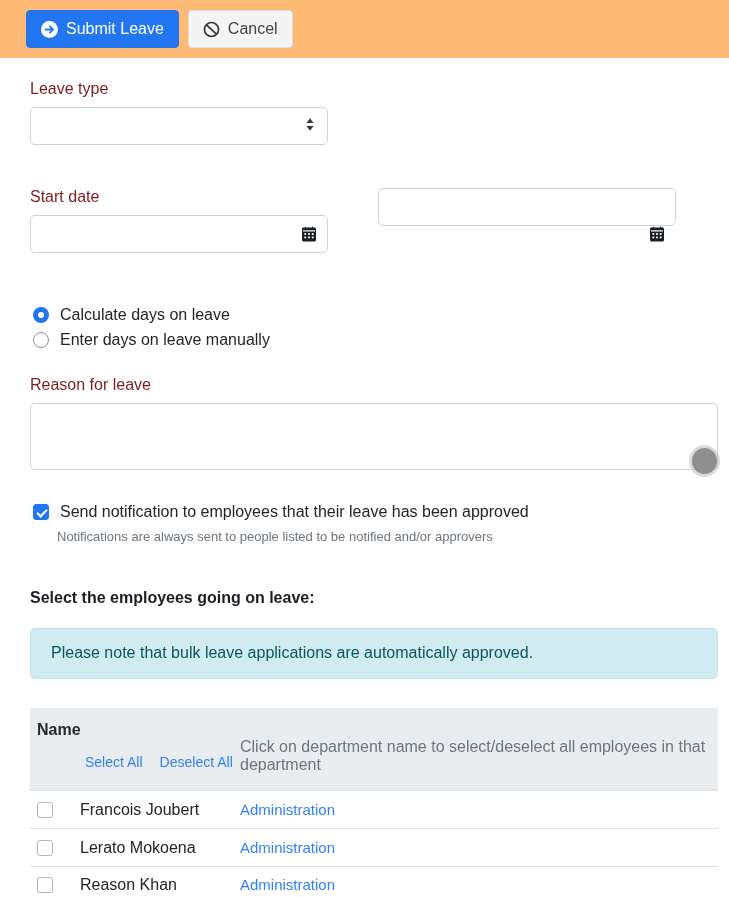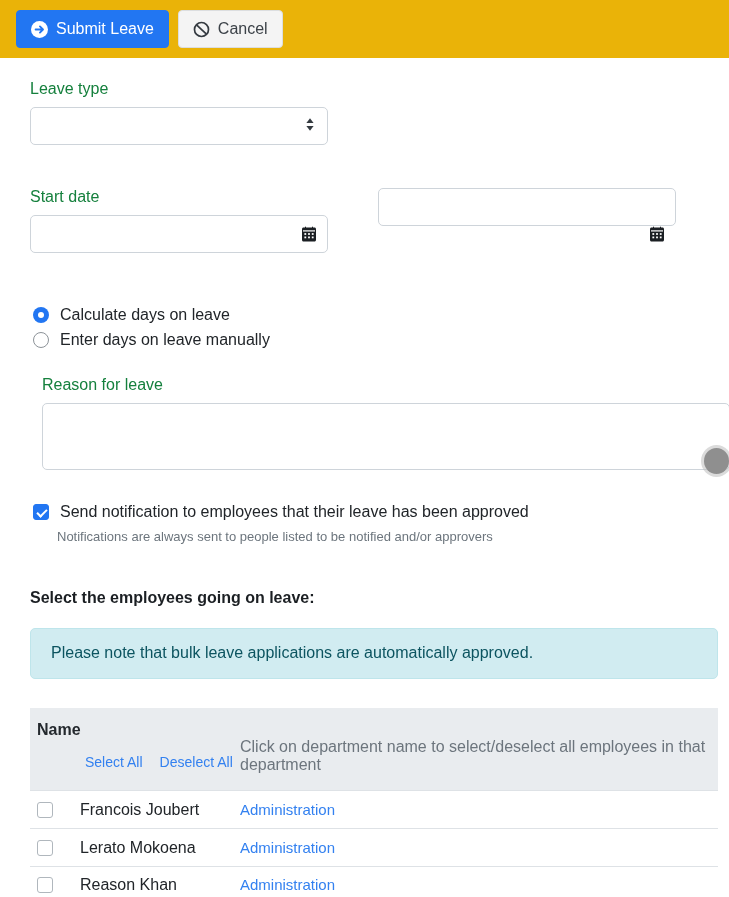--- a/index.html
+++ b/index.html
@@ -1,31 +1,31 @@
 <!DOCTYPE html>
 <html><head>
 <meta charset="utf-8">
 <style>
   * { margin:0; padding:0; box-sizing:border-box; }
   html,body { width:729px; height:897px; overflow:hidden; background:#fff;
     font-family:"Liberation Sans","DejaVu Sans",sans-serif; color:#212529; }
 
   
-  .navbar { height:58px; background:#eab308; display:flex; align-items:center;
-    padding:0 16px; gap:9px; }
+  .navbar { height:58px; background:#fdba74; display:flex; align-items:center;
+    padding:0 26px; gap:9px; }
   .btn { height:38px; border-radius:4px; padding:0 14px; font-size:16px;
     display:inline-flex; align-items:center; gap:8px; cursor:pointer;
     font-family:inherit; }
   .btn-primary { background:#2276f2; border:1px solid #2276f2; color:#fff; }
   .btn-light { background:#f4f4f4; border:1px solid #dcdee0; color:#3c4248; }
   .btn .ico { display:inline-flex; align-items:center; }
 
   
   .content { padding:22px 30px 0 30px; }
-  .form-label { display:block; font-size:16px; color:#15803d; margin-bottom:9px; }
+  .form-label { display:block; font-size:16px; color:#7f1d1d; margin-bottom:9px; }
 
   .select-box { width:298px; height:38px; background:#fff; border:1px solid #ced4da;
     border-radius:5px; display:flex; align-items:center; justify-content:flex-end;
     padding:0 12px; cursor:pointer; color:#343a40; }
 
   .dates-row { display:flex; gap:50px; margin-top:43px; }
   .date-field { position:relative; width:298px; }
   .text-input { width:100%; height:38px; border:1px solid #ced4da; border-radius:5px;
     padding:0 36px 0 12px; font-size:16px; font-family:inherit; outline:none; }
   .calendar-icon { position:absolute; right:11px; bottom:10px; color:#1b1f23;
@@ -33,21 +33,21 @@
 
   .radio-group { margin-top:49px; padding-left:3px; }
   .radio-row { display:flex; align-items:center; gap:11px; height:25px;
     font-size:16px; cursor:pointer; }
   .radio { width:16px; height:16px; border-radius:50%; border:1px solid #8d9399;
     background:#fff; flex:none; position:relative; }
   .radio.checked { border:none; background:#2276f2; }
   .radio.checked::after { content:""; position:absolute; left:5px; top:5px;
     width:6px; height:6px; border-radius:50%; background:#fff; }
 
-  .reason-group { margin-top:24px;margin-left:12px; }
+  .reason-group { margin-top:24px; }
   .textarea-wrap { position:relative; width:688px; }
   .reason-textarea { width:688px; height:67px; border:1px solid #ced4da;
     border-radius:5px; resize:none; font:16px "Liberation Sans",sans-serif;
     padding:8px 12px; outline:none; display:block; }
   .resize-grip { position:absolute; right:2px; bottom:2px; width:9px; height:9px;
     background:repeating-linear-gradient(135deg,transparent 0 2px,#9aa0a5 2px 3px); }
   .cursor-dot { position:absolute; right:1px; bottom:-4px; width:25px; height:26px;
     border-radius:50%; background:#8f8f8f; box-shadow:0 0 0 3px rgba(190,190,190,.55); }
 
   .check-group { margin-top:33px; padding-left:3px; }

